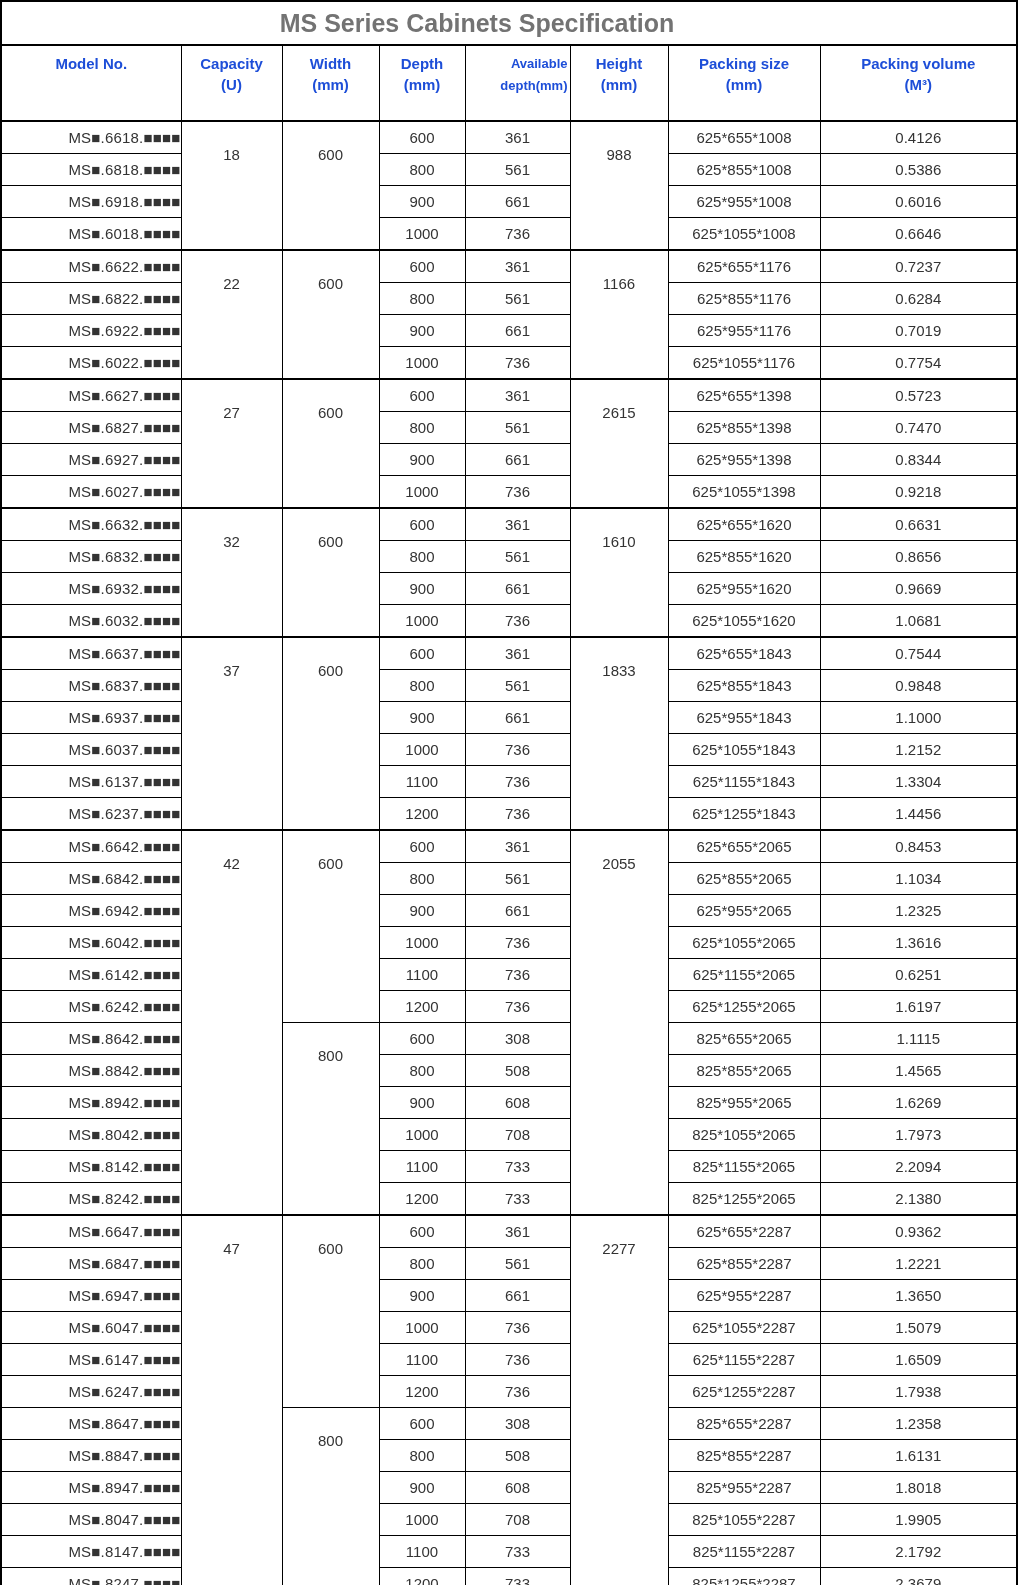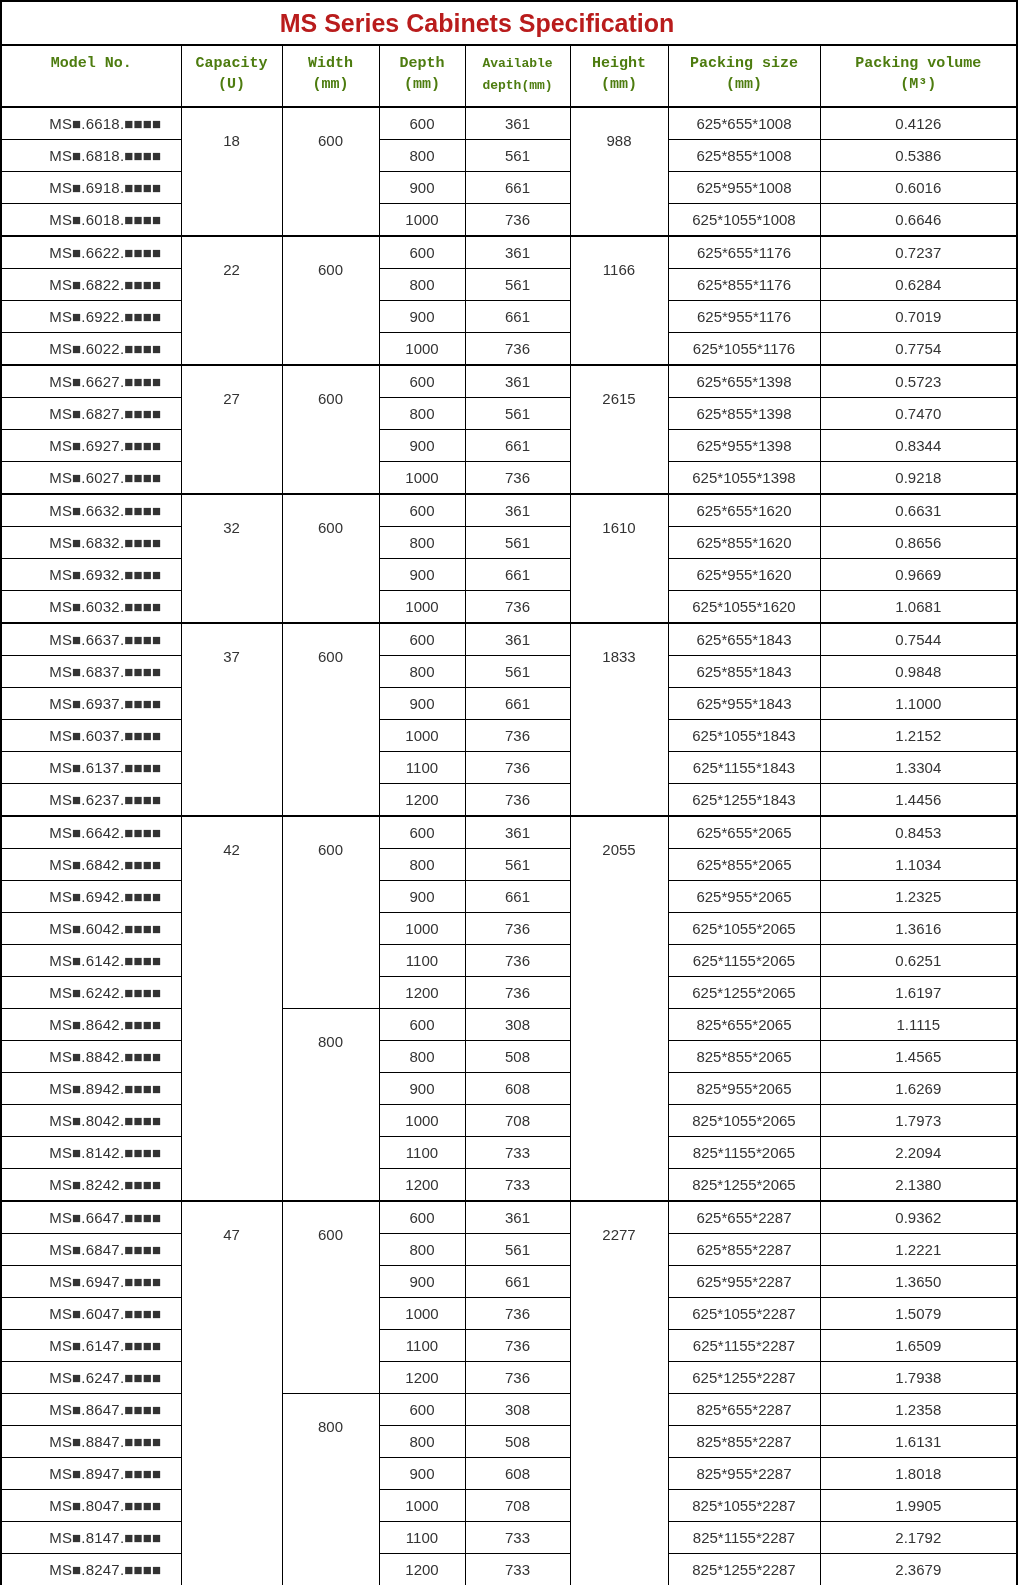--- a/index.html
+++ b/index.html
@@ -21,58 +21,58 @@
   
   tr.title-row th {
     border: 2px solid #000;
     border-bottom: 2px solid #000;
     height: 42px;
     padding: 0;
   }
   .title {
     font-size: 25px;
     font-weight: bold;
-    color: #b91c1c;
+    color: #737373;
     text-align: center;
     line-height: 42px;
     padding-right: 64px; 
     white-space: nowrap;
   }
   
   tr.header-row th {
     border: 1px solid #000;
     border-bottom: 2px solid #000;
     vertical-align: top;
-    padding: 7px 2px 0 2px;
+    padding: 7px 2px 14px 2px;
     height: 53px;
     font-size: 15px;
     font-weight: bold;
-    color: #4d7c0f;
+    color: #1d4ed8;
     line-height: 21px;
     text-align: center;
-    font-family: Liberation Mono, monospace;
   }
   tr.header-row th.small {
     font-size: 13px;
     line-height: 22px;
+    text-align: right;
   }
   
   tbody td {
     border: 1px solid #000;
     height: 31px;
     padding: 0;
     font-size: 15px;
     color: #333;
     text-align: center;
     vertical-align: middle;
     white-space: nowrap;
     overflow: hidden;
   }
   tbody td.model {
-    text-align: center;
+    text-align: right;
     padding-left: 28px;
     letter-spacing: 0.2px;
   }
   tbody td.vtop {
     vertical-align: top;
     padding-top: 24px;
   }
   tr.group-start td {
     border-top: 2px solid #000;
   }

